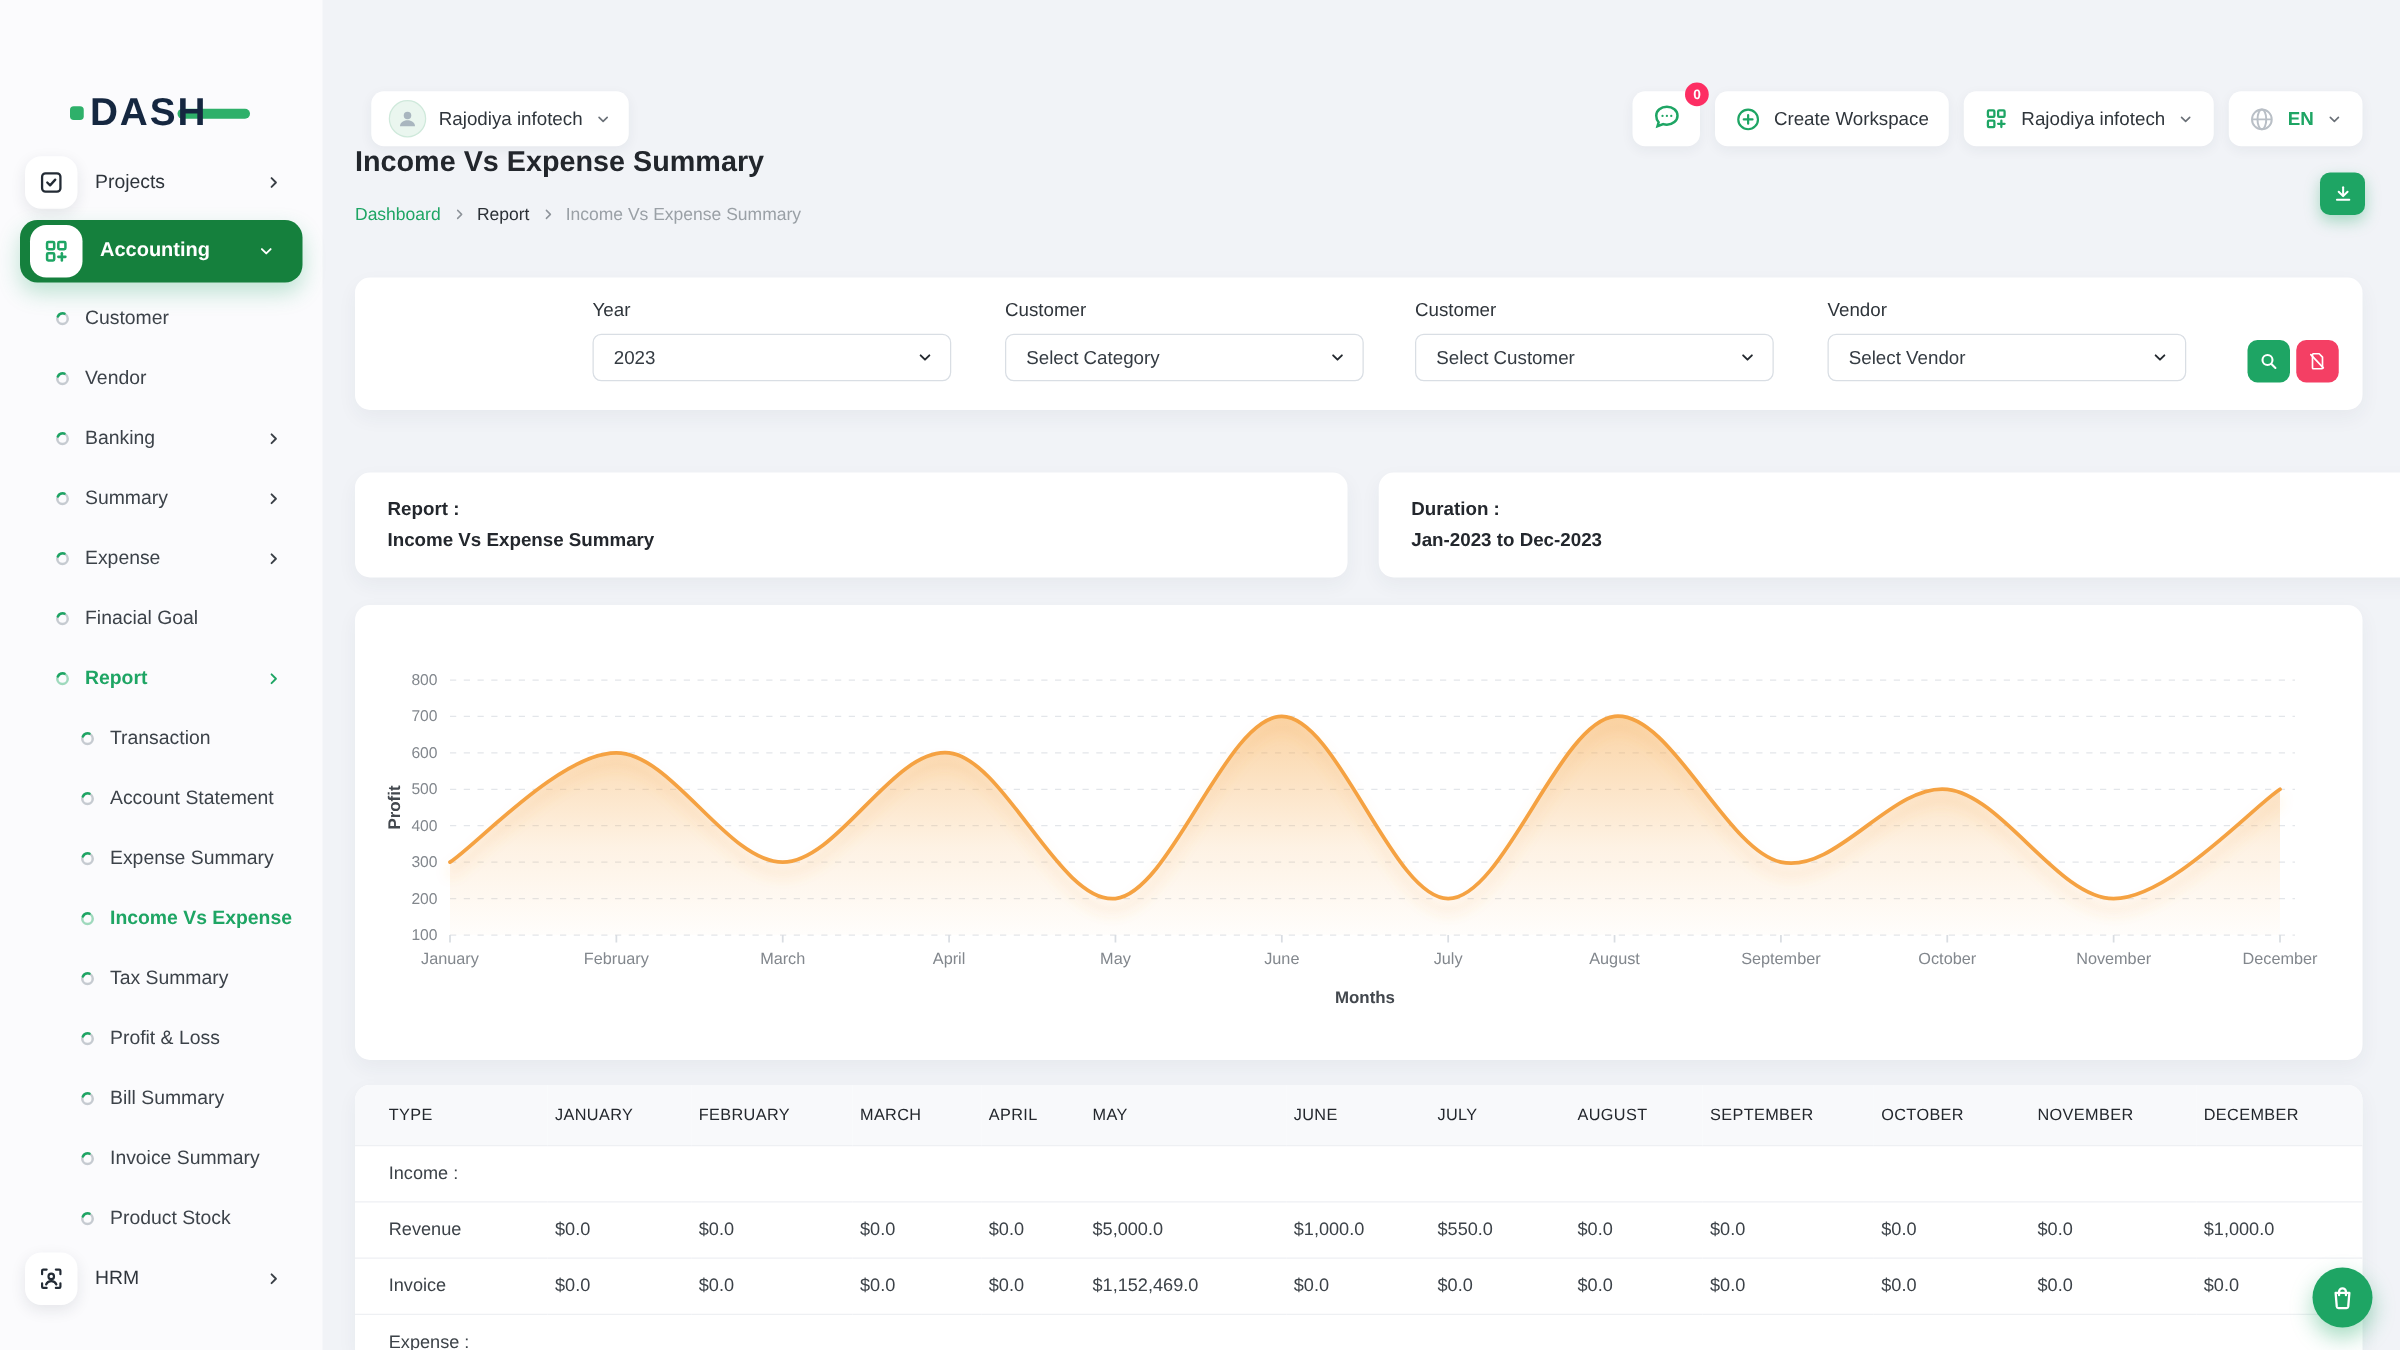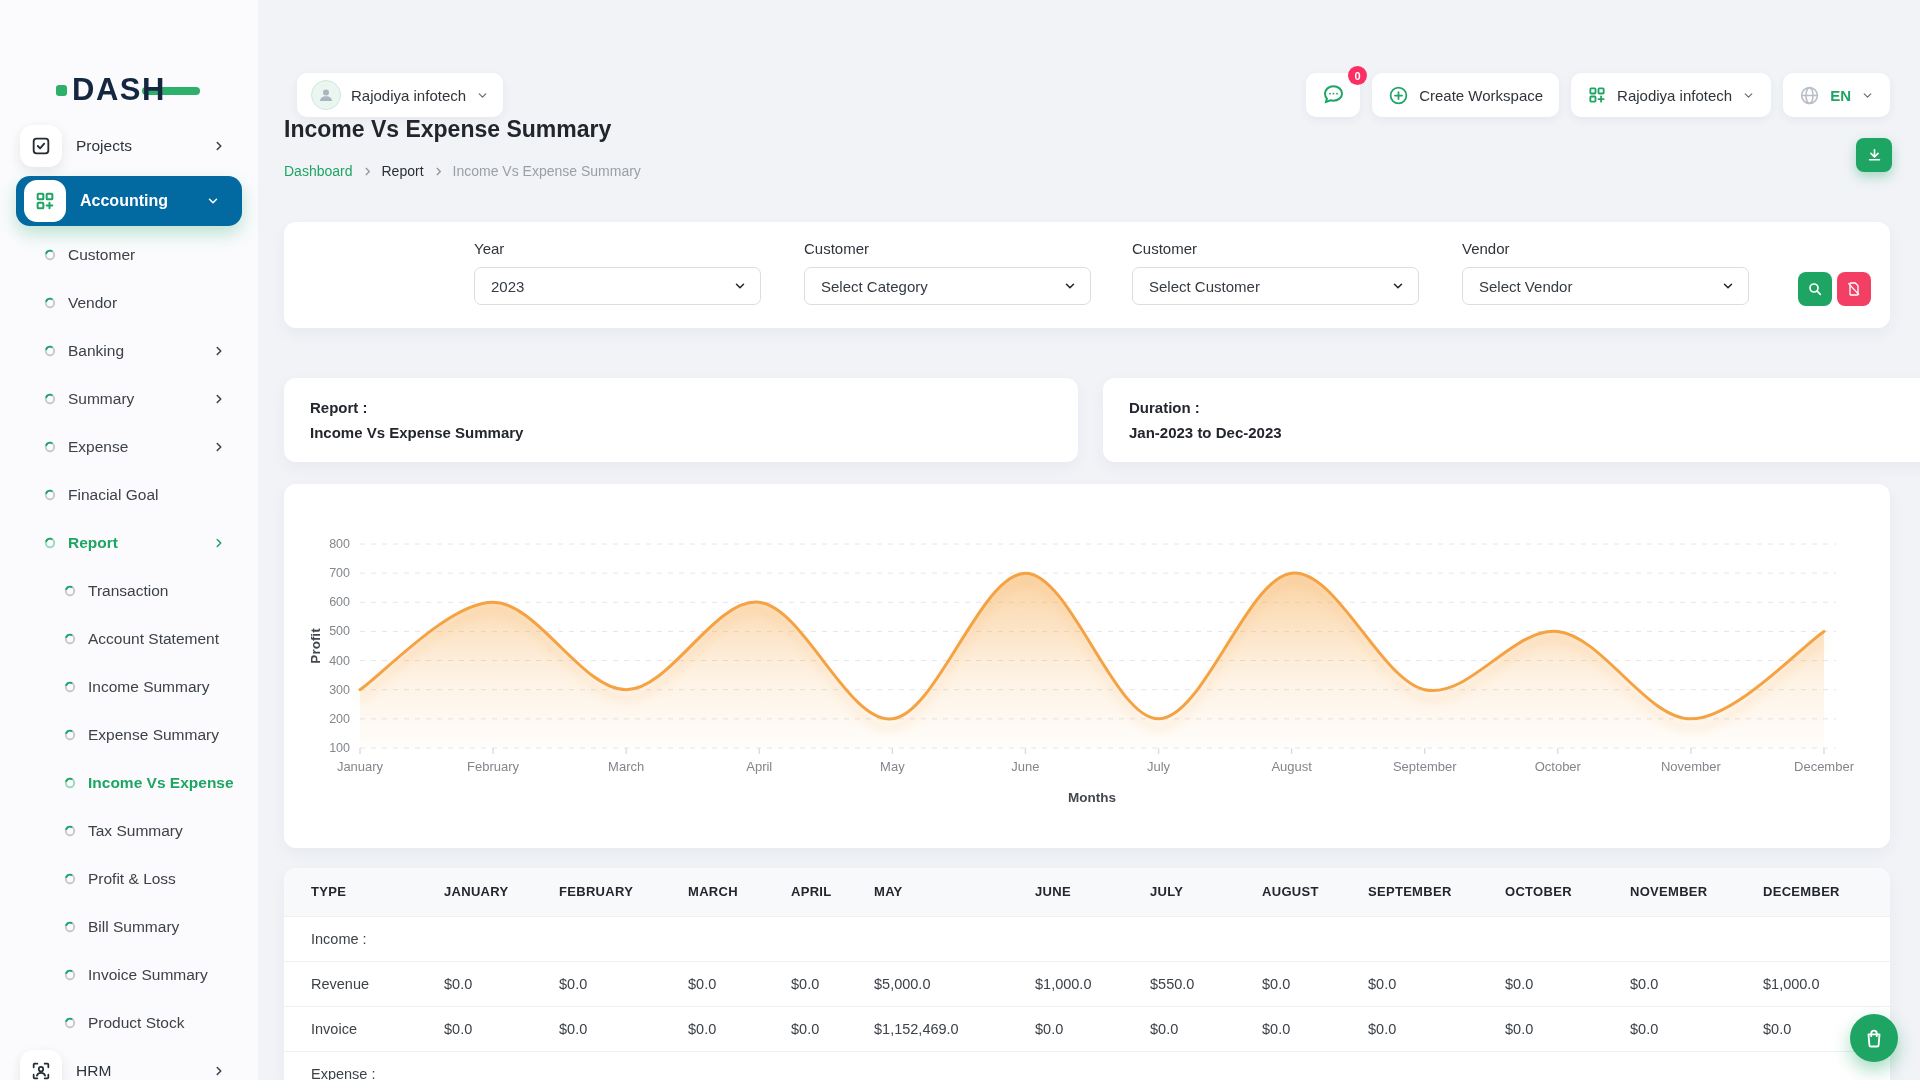--- a/index.html
+++ b/index.html
@@ -12,21 +12,21 @@
   .logo { position:absolute; left:56px; top:72px; display:flex; align-items:center; }
   .logo-dot { width:11px; height:11px; border-radius:3px; background:#2eb06a; margin-right:5px; }
   .logo-text { font-size:31px; font-weight:700; color:#152740; letter-spacing:1.5px; position:relative; }
   .logo-bar { width:58px; height:8px; border-radius:4px; background:#2eb06a; margin-left:-24px; margin-top:2px; }
   .side-list { position:absolute; top:122px; left:0; right:0; }
   .srow { position:relative; height:48px; display:flex; align-items:center; cursor:pointer; }
   .icon-box { width:42px; height:42px; border-radius:13px; background:#fff; box-shadow:0 4px 12px rgba(30,40,60,.10);
               display:flex; align-items:center; justify-content:center; margin-left:20px; color:#232b35; flex:0 0 auto; }
   .srow.box .lbl { margin-left:14px; font-size:15.5px; color:#2e343b; font-weight:500; }
   .srow .chev { position:absolute; right:32px; color:#3a4047; display:flex; }
-  .srow.pill { height:50px; margin:6px 16px 5px; background:#0369a1; border-radius:14px; box-shadow:0 8px 18px rgba(30,165,100,.28); }
+  .srow.pill { height:50px; margin:6px 16px 5px; background:#15803d; border-radius:14px; box-shadow:0 8px 18px rgba(30,165,100,.28); }
   .srow.pill .icon-box { margin-left:8px; color:#1ea564; box-shadow:none; }
   .srow.pill .lbl { color:#fff; font-weight:700; font-size:16px; margin-left:14px; }
   .srow.pill .chev { color:#fff; right:22px; }
   .dot { display:flex; flex:0 0 auto; }
   .srow.d1 .dot { margin-left:44px; }
   .srow.d2 .dot { margin-left:64px; }
   .srow.d1 .lbl, .srow.d2 .lbl { margin-left:12px; font-size:15.5px; color:#3c4249; }
   .srow.active-link .lbl { color:#1ea564; font-weight:700; }
   .srow.active-link .chev { color:#1ea564; }
 
@@ -67,21 +67,21 @@
 
   .report-card { left:284px; top:378px; width:794px; height:84px; padding:17px 26px; }
   .duration-card { left:1103px; top:378px; width:856px; height:84px; padding:17px 26px; }
   .sum-line { font-size:15px; font-weight:700; color:#23272d; line-height:25px; }
 
   .chart-card { left:284px; top:484px; width:1606px; height:364px; }
   .table-card { left:284px; top:868px; width:1606px; height:212px; border-radius:12px 12px 0 0; overflow:hidden; }
 
   
   table { border-collapse:collapse; table-layout:fixed; width:1606px; }
-  thead th { height:48px; background:#f8f9fb; font-size:13px; font-weight:700; color:#23272d; text-align:left;
+  thead th { height:48px; background:#f8f9fb; font-size:13px; font-weight:400; color:#23272d; text-align:left;
              padding:0 6px; letter-spacing:.3px; }
   tbody td { height:45px; border-top:1px solid #eef0f3; font-size:14.5px; color:#3c4248; padding:0 6px; }
   th:first-child, td:first-child { padding-left:27px; }
 
   
   .fab { position:absolute; right:22px; bottom:18px; width:48px; height:48px; border-radius:50%; background:#1ea564;
          box-shadow:0 8px 18px rgba(30,165,100,.4); display:flex; align-items:center; justify-content:center; cursor:pointer; }
 </style>
 </head>
 <body>
@@ -219,29 +219,20 @@
           <span class="lbl">Transaction</span>
         </div>
         <div class="srow d2">
           <span class="dot">
             <svg width="12" height="12" viewBox="0 0 12 12" fill="none">
               <circle cx="6" cy="6" r="4.2" stroke="#c6cbd1" stroke-width="2"></circle>
               <path d="M2.3 4.2 A4.2 4.2 0 0 1 7.6 1.9" stroke="#1ea564" stroke-width="2" stroke-linecap="round"></path>
             </svg>
           </span>
           <span class="lbl">Account Statement</span>
-        </div>
-        <div class="srow d2">
-          <span class="dot">
-            <svg width="12" height="12" viewBox="0 0 12 12" fill="none">
-              <circle cx="6" cy="6" r="4.2" stroke="#c6cbd1" stroke-width="2"></circle>
-              <path d="M2.3 4.2 A4.2 4.2 0 0 1 7.6 1.9" stroke="#1ea564" stroke-width="2" stroke-linecap="round"></path>
-            </svg>
-          </span>
-          <span class="lbl">Income Summary</span>
         </div>
         <div class="srow d2">
           <span class="dot">
             <svg width="12" height="12" viewBox="0 0 12 12" fill="none">
               <circle cx="6" cy="6" r="4.2" stroke="#c6cbd1" stroke-width="2"></circle>
               <path d="M2.3 4.2 A4.2 4.2 0 0 1 7.6 1.9" stroke="#1ea564" stroke-width="2" stroke-linecap="round"></path>
             </svg>
           </span>
           <span class="lbl">Expense Summary</span>
         </div>

